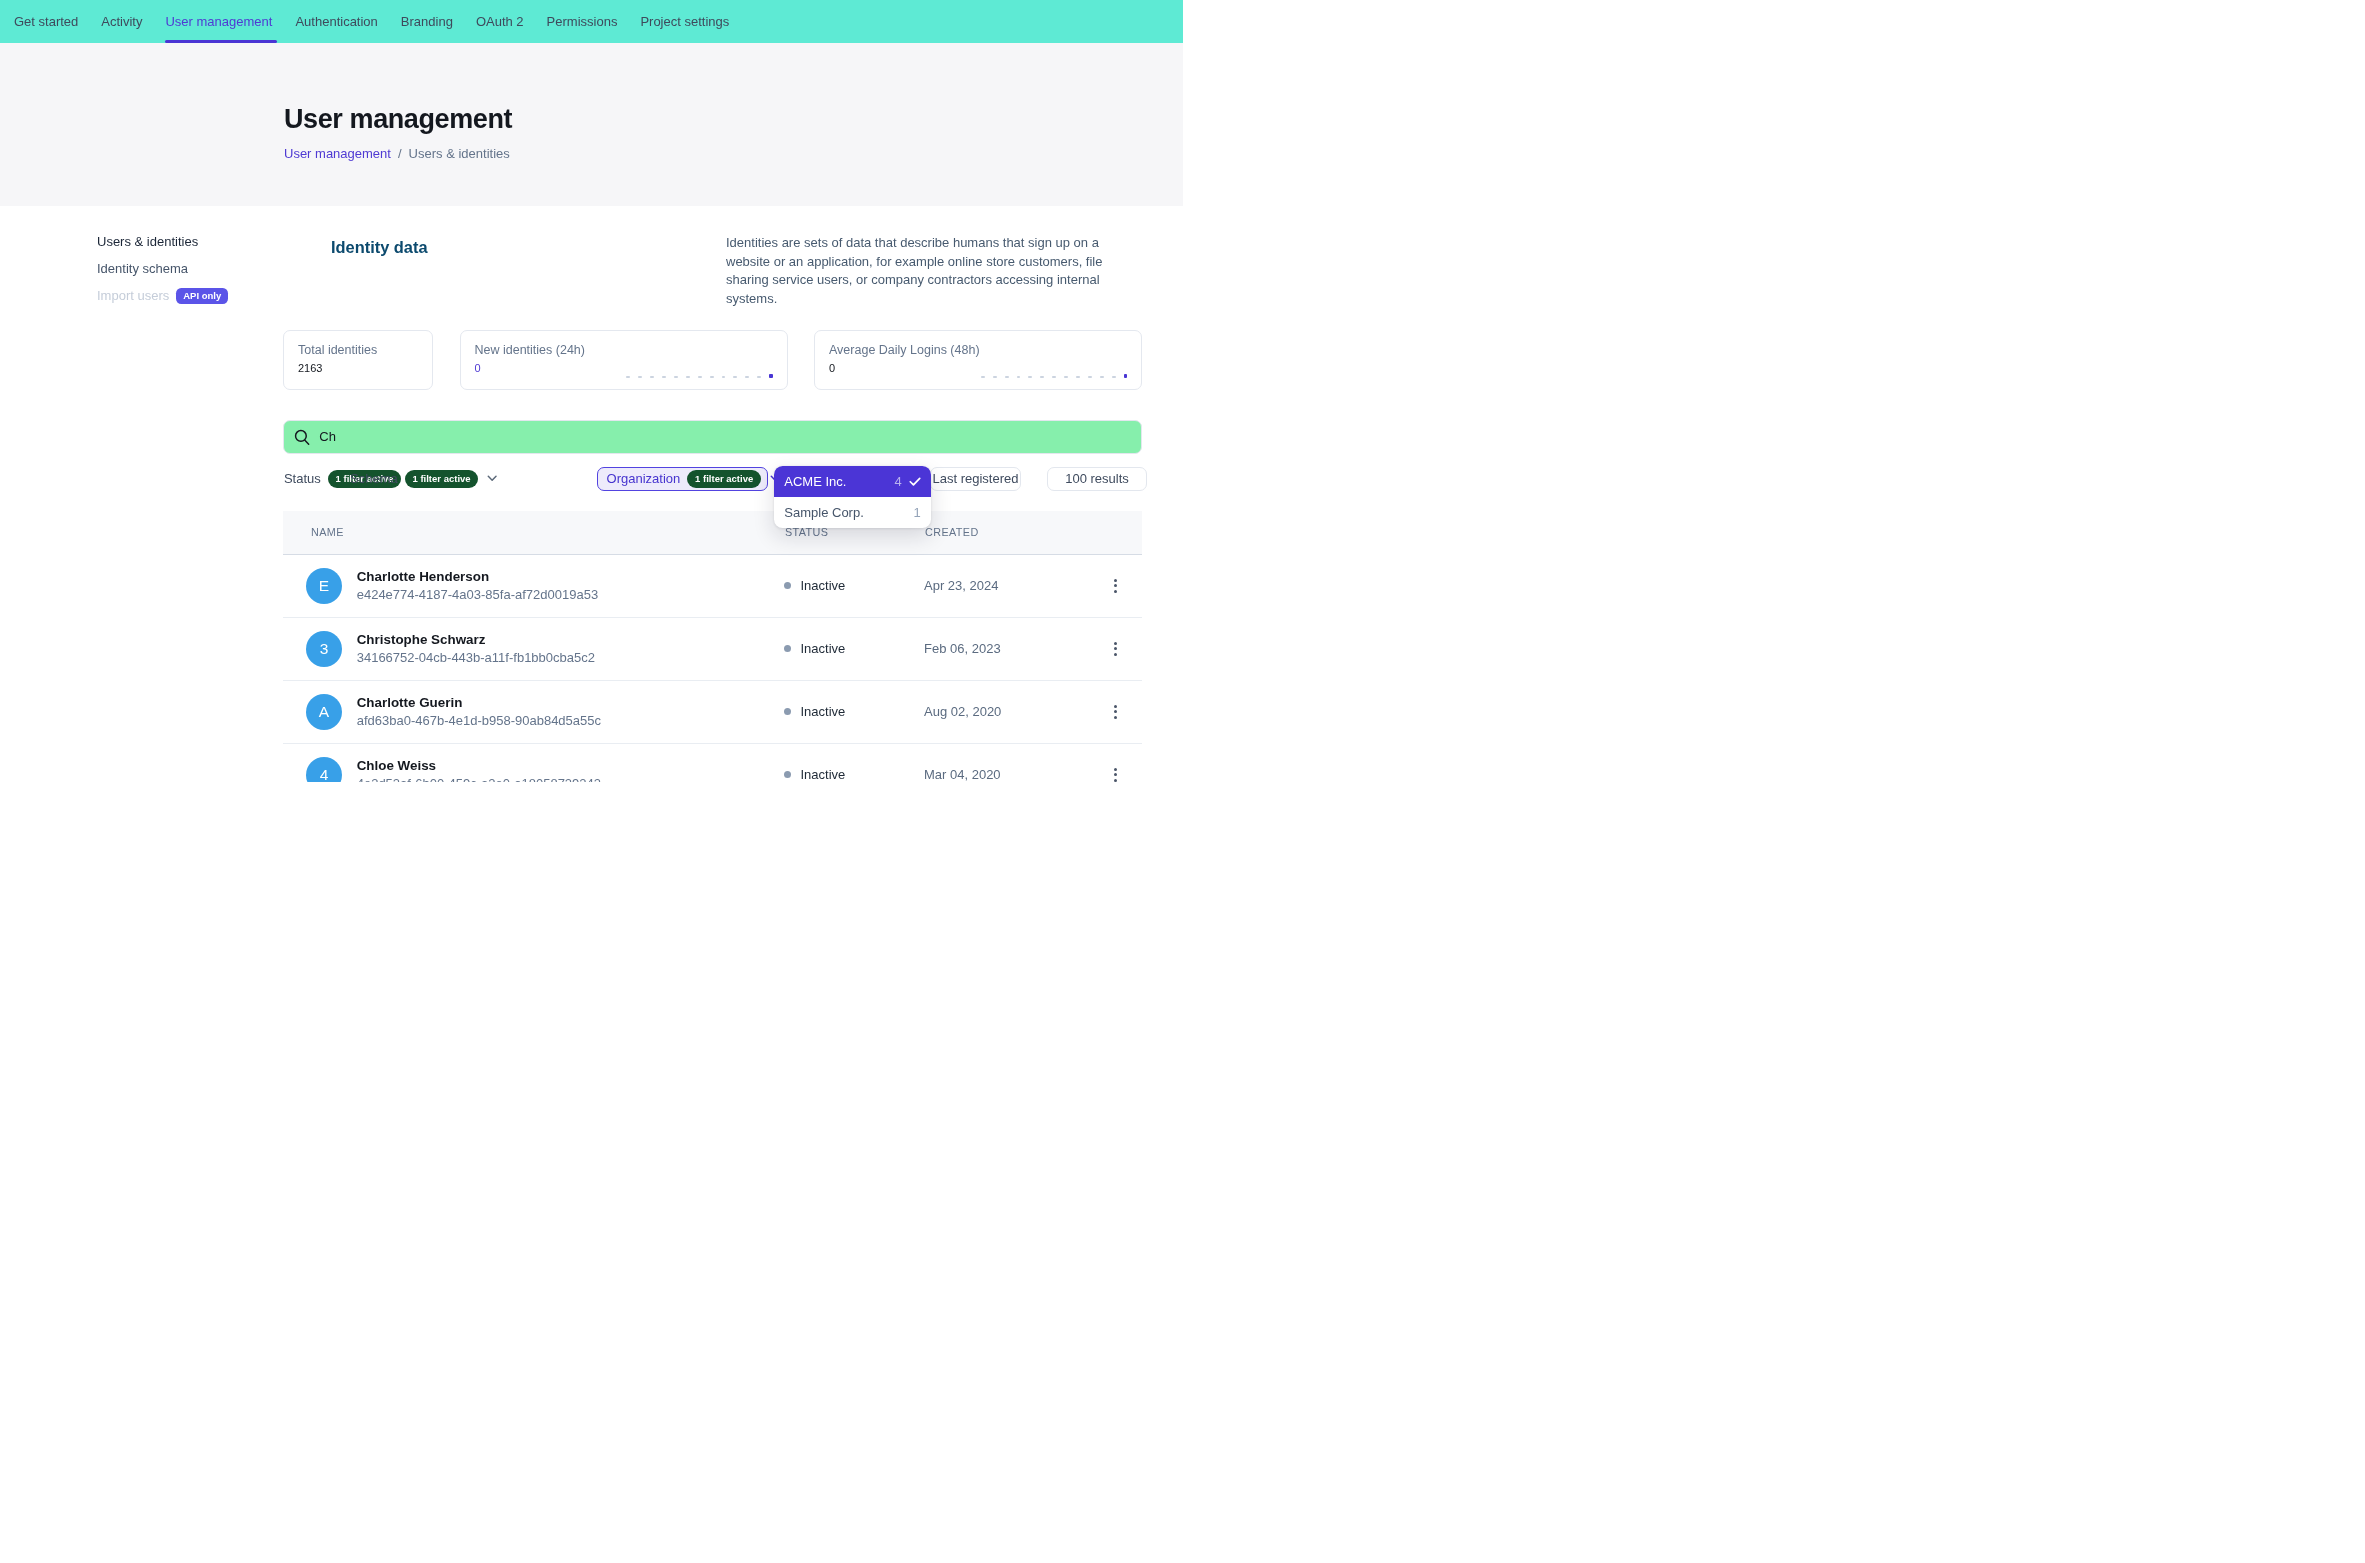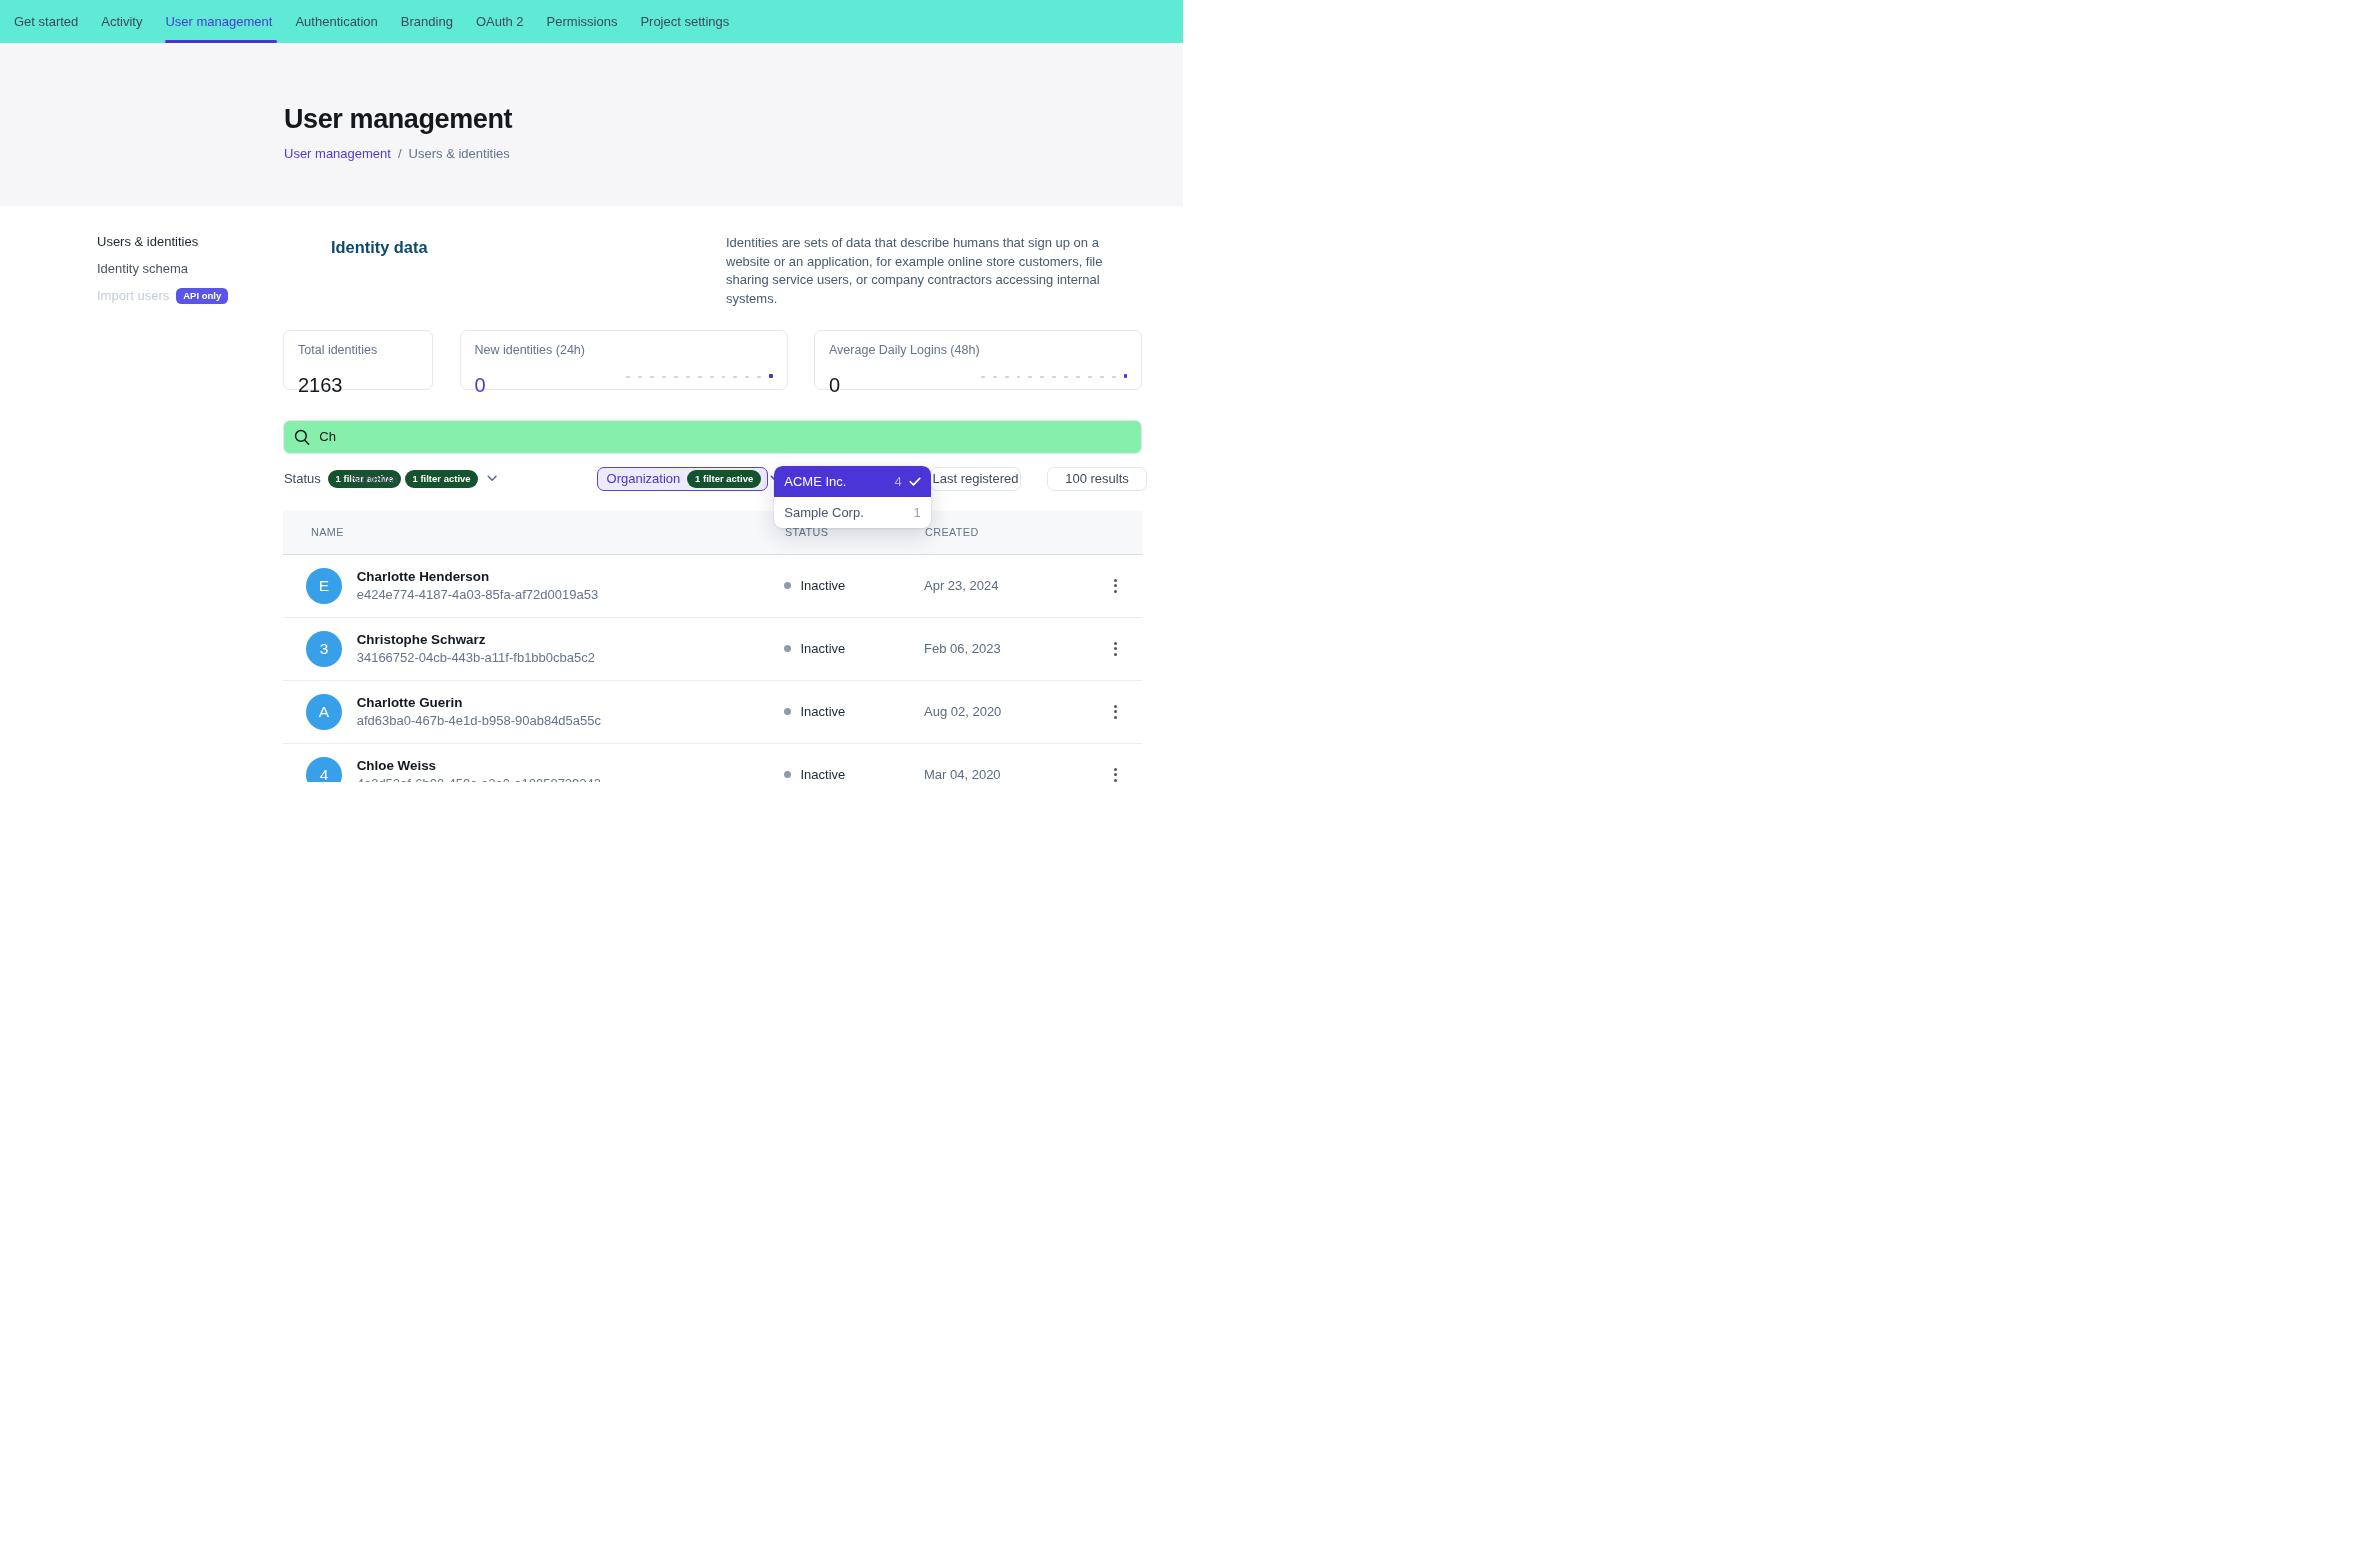--- a/index.html
+++ b/index.html
@@ -34,21 +34,21 @@
   .section-head { display:flex; justify-content:space-between; align-items:flex-start; min-height:56px; }
   .section-head h2 { font-size:16.4px; font-weight:700; color:#0c4a6e; padding-top:3.4px;margin-left:48px; }
   .description { width:416px; font-size:13px; line-height:18.5px; color:#475a6f; }
 
   
   .cards { display:flex; justify-content:space-between; margin-top:21.6px; }
   .card { position:relative; height:60px; border:0.9px solid #e4e8ef; border-radius:7px; background:#fff; padding:12px 14px 0 14px; }
   .card.c1 { width:150px; }
   .card.c2, .card.c3 { width:328px; }
   .card .card-label { font-size:12.5px; color:#64748b; line-height:15.5px; }
-  .card .card-value { font-size:20px; color:#14181f; margin-top:16px; }
+  .card .card-value { font-size:11px; color:#14181f; margin-top:4px; }
   .card .card-value.accent { color:#4f3ad3; }
   .spark { position:absolute; right:14px; bottom:11.2px; display:flex; align-items:flex-end; gap:8px; }
   .spark span { width:3.9px; height:2.2px; border-radius:0.9px; background:#ccd4e0; }
   .spark span.last { background:#4936d4; height:3.9px; width:3.4px; }
 
   
   .searchbar { margin-top:30px; height:34px; border:0.9px solid #e3e7ee; border-radius:7px; display:flex; align-items:center; padding:0 10.3px; gap:8.6px; background:#86efac; }
   .searchbar .q { font-size:13px; color:#14181f; }
 
   

